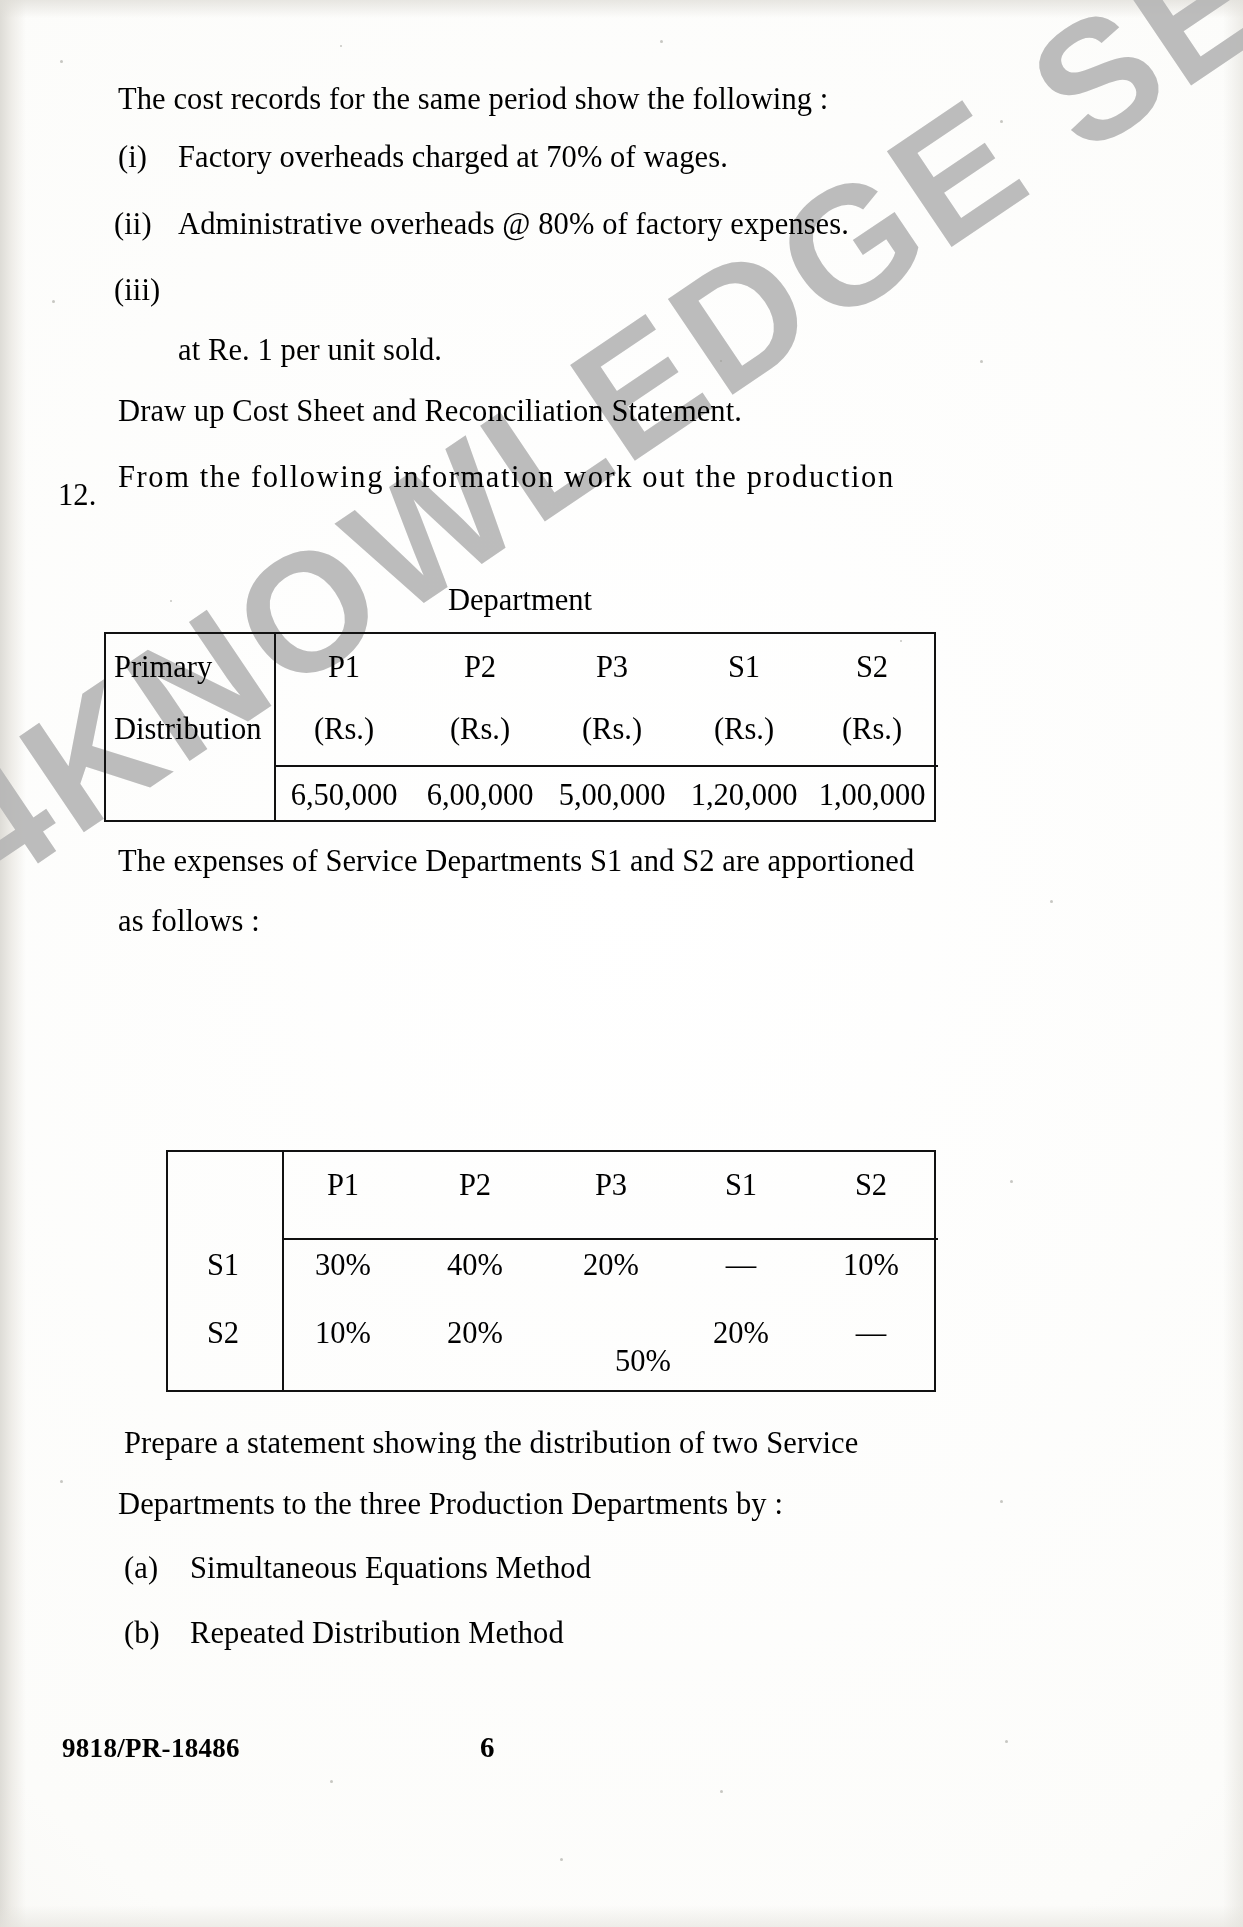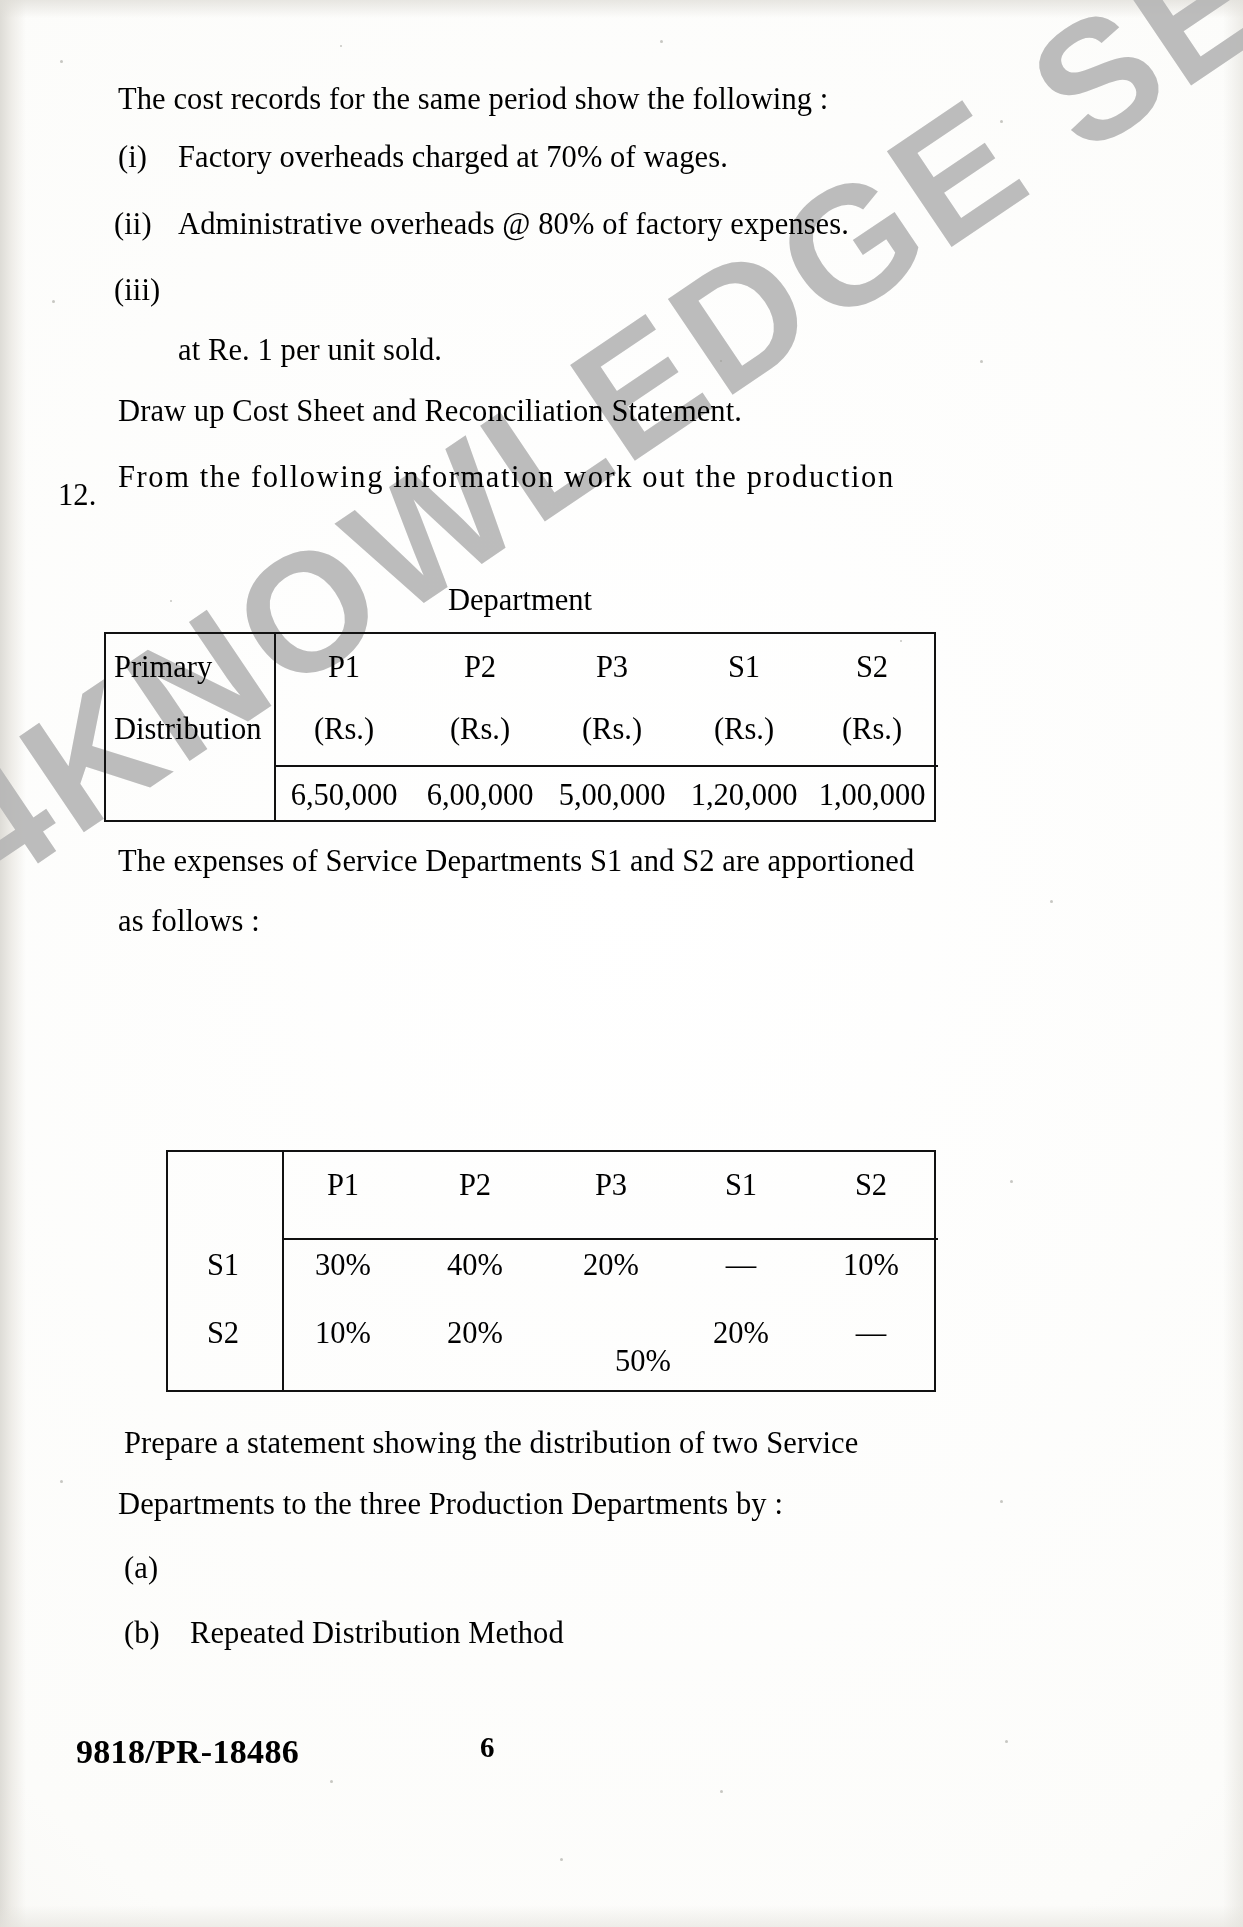--- a/index.html
+++ b/index.html
@@ -117,24 +117,24 @@
   .cell{
     position:absolute;
     font-size:30.5px;
     text-align:center;
     white-space:nowrap;
   }
 
   
   .footer-code{
     position:absolute;
-    left:76px;top:1733px;
+    left:62px;top:1733px;
     font-family:"Liberation Serif","DejaVu Serif",serif;
     font-weight:bold;
-    font-size:34px;
+    font-size:27px;
     letter-spacing:.3px;
   }
   .footer-page{
     position:absolute;
     left:480px;top:1731px;
     font-weight:bold;
     font-size:29px;
   }
 
   
@@ -224,20 +224,21 @@
   <div class="cell" style="left:288px;top:1316px;width:110px;">10%</div>
   <div class="cell" style="left:420px;top:1316px;width:110px;">20%</div>
   <div class="cell" style="left:588px;top:1316px;width:110px;margin-top:28px;">50%</div>
   <div class="cell" style="left:686px;top:1316px;width:110px;">20%</div>
   <div class="cell" style="left:816px;top:1316px;width:110px;">—</div>
 
   <div class="txt" style="left:124px;top:1428px;">Prepare a statement showing the distribution of two Service</div>
   <div class="txt" style="left:118px;top:1489px;">Departments to the three Production Departments by :</div>
 
   <div class="txt" style="left:124px;top:1553px;">(a)</div>
+  <div class="txt" style="left:190px;top:1553px;">Simultaneous Equations Method</div>
 
   <div class="txt" style="left:124px;top:1618px;">(b)</div>
   <div class="txt" style="left:190px;top:1618px;">Repeated Distribution Method</div>
 
   <div class="footer-code">9818/PR-18486</div>
   <div class="footer-page">6</div>
 </div>
 
 <div class="speck" style="left:60px;top:60px;width:3px;height:3px;"></div>
 <div class="speck" style="left:340px;top:45px;width:2px;height:2px;"></div>

